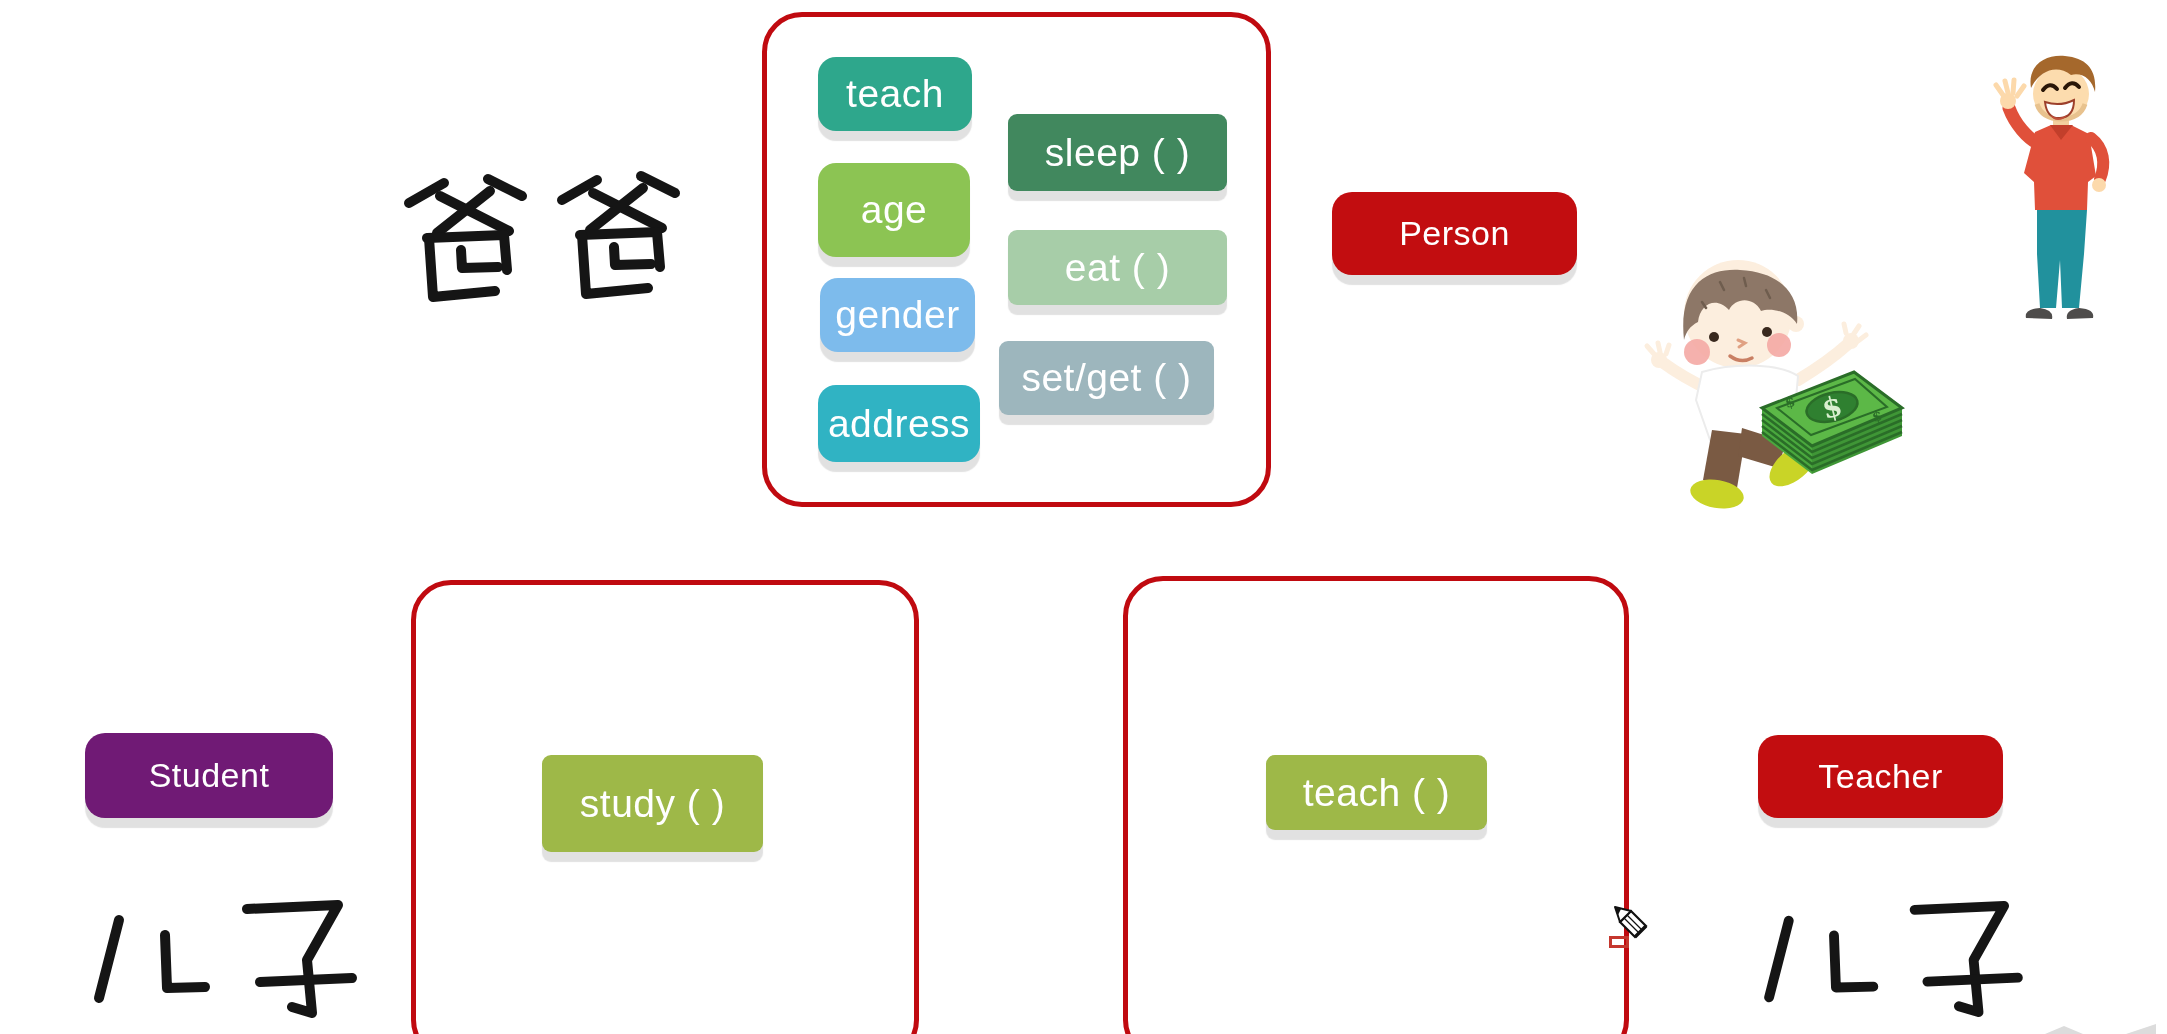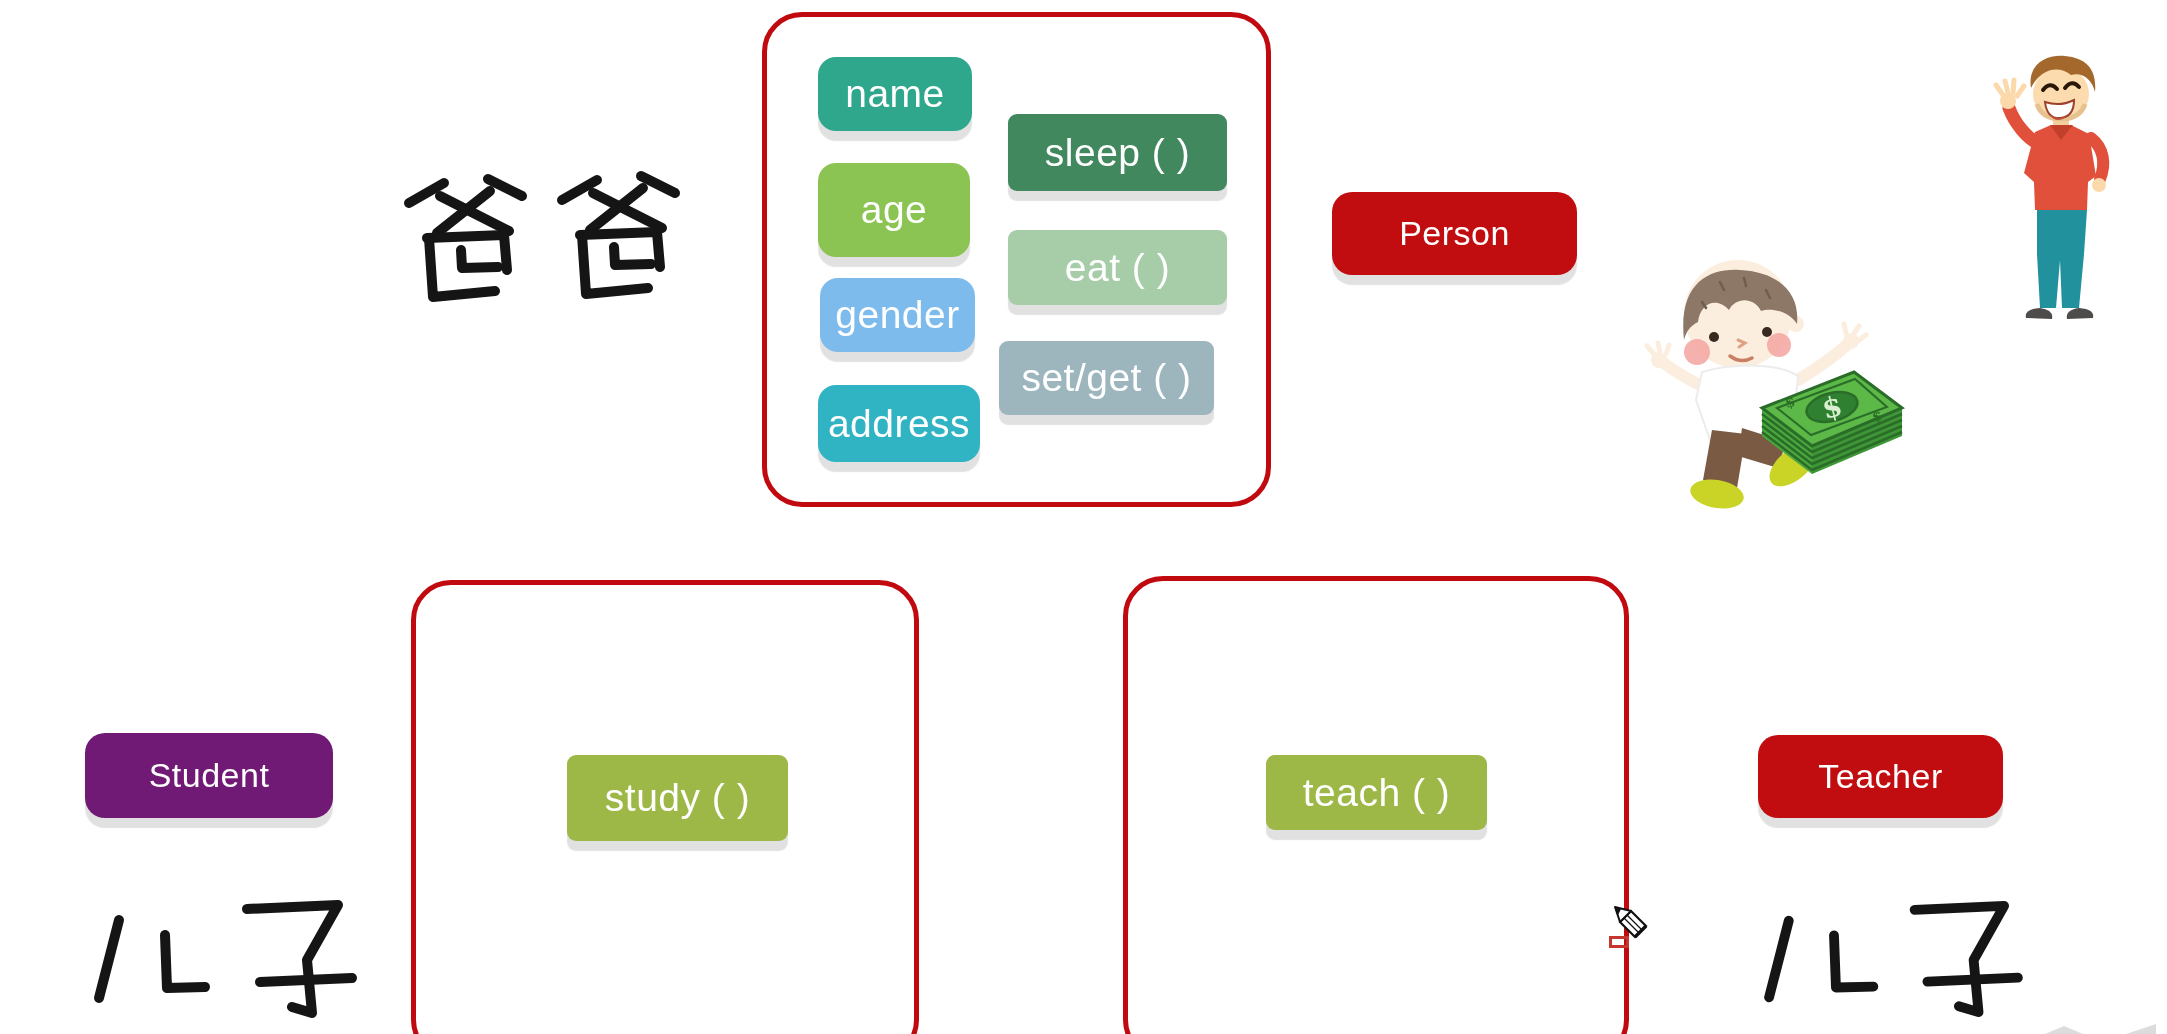--- a/index.html
+++ b/index.html
@@ -17,34 +17,34 @@
 </style>
 </head>
 <body>
 
 <div class="stage">
 
   <div class="frame" style="left: 762px; top: 12px; width: 509px; height: 495px; border-color: rgb(192, 10, 16);"></div>
   <div class="frame" style="left: 411px; top: 580px; width: 508px; height: 480px; border-color: rgb(192, 10, 16);"></div>
   <div class="frame" style="left: 1123px; top: 576px; width: 506px; height: 484px; border-color: rgb(192, 10, 16);"></div>
 
-  <div class="pill" style="left: 818px; top: 57px; width: 154px; height: 74px; background: rgb(46, 167, 140);">name</div>
+  <div class="pill" style="left: 818px; top: 57px; width: 154px; height: 74px; background: rgb(46, 167, 140);">teach</div>
   <div class="pill" style="left: 818px; top: 163px; width: 152px; height: 94px; background: rgb(140, 196, 83);">age</div>
   <div class="pill" style="left: 820px; top: 278px; width: 155px; height: 74px; background: rgb(125, 187, 236);">gender</div>
   <div class="pill" style="left: 818px; top: 385px; width: 162px; height: 77px; background: rgb(48, 179, 195);">address</div>
 
   <div class="pill method" style="left: 1008px; top: 114px; width: 219px; height: 77px; background: rgb(65, 136, 94);">sleep ( )</div>
   <div class="pill method" style="left: 1008px; top: 230px; width: 219px; height: 75px; background: rgb(167, 205, 168);">eat ( )</div>
   <div class="pill method" style="left: 999px; top: 341px; width: 215px; height: 74px; background: rgb(157, 182, 189);">set/get ( )</div>
 
   <div class="pill red" style="left: 1332px; top: 192px; width: 245px; height: 83px; background: rgb(194, 13, 16);">Person</div>
   <div class="pill red" style="left: 85px; top: 733px; width: 248px; height: 85px; background: #701a75;">Student</div>
   <div class="pill red" style="left: 1758px; top: 735px; width: 245px; height: 83px; background: rgb(194, 13, 16);">Teacher</div>
 
-  <div class="pill method" style="left: 542px; top: 755px; width: 221px; height: 86px; background: rgb(158, 184, 72); margin-left: 25px;">study ( )</div>
+  <div class="pill method" style="left: 542px; top: 755px; width: 221px; height: 97px; background: rgb(158, 184, 72);">study ( )</div>
   <div class="pill method" style="left: 1266px; top: 755px; width: 221px; height: 75px; background: rgb(158, 184, 72);">teach ( )</div>
 
   <svg width="0" height="0" style="position:absolute" aria-hidden="true">
     <defs>
       <g id="ba-glyph" fill="none" stroke="#151515" stroke-width="10" stroke-linecap="round" stroke-linejoin="round">
         <path d="M3,28 L38,8"></path>
         <path d="M82,4 L116,21"></path>
         <path d="M34,21 L103,56"></path>
         <path d="M84,16 L31,58"></path>
         <path d="M21,63 L98,60 L101,95"></path>

